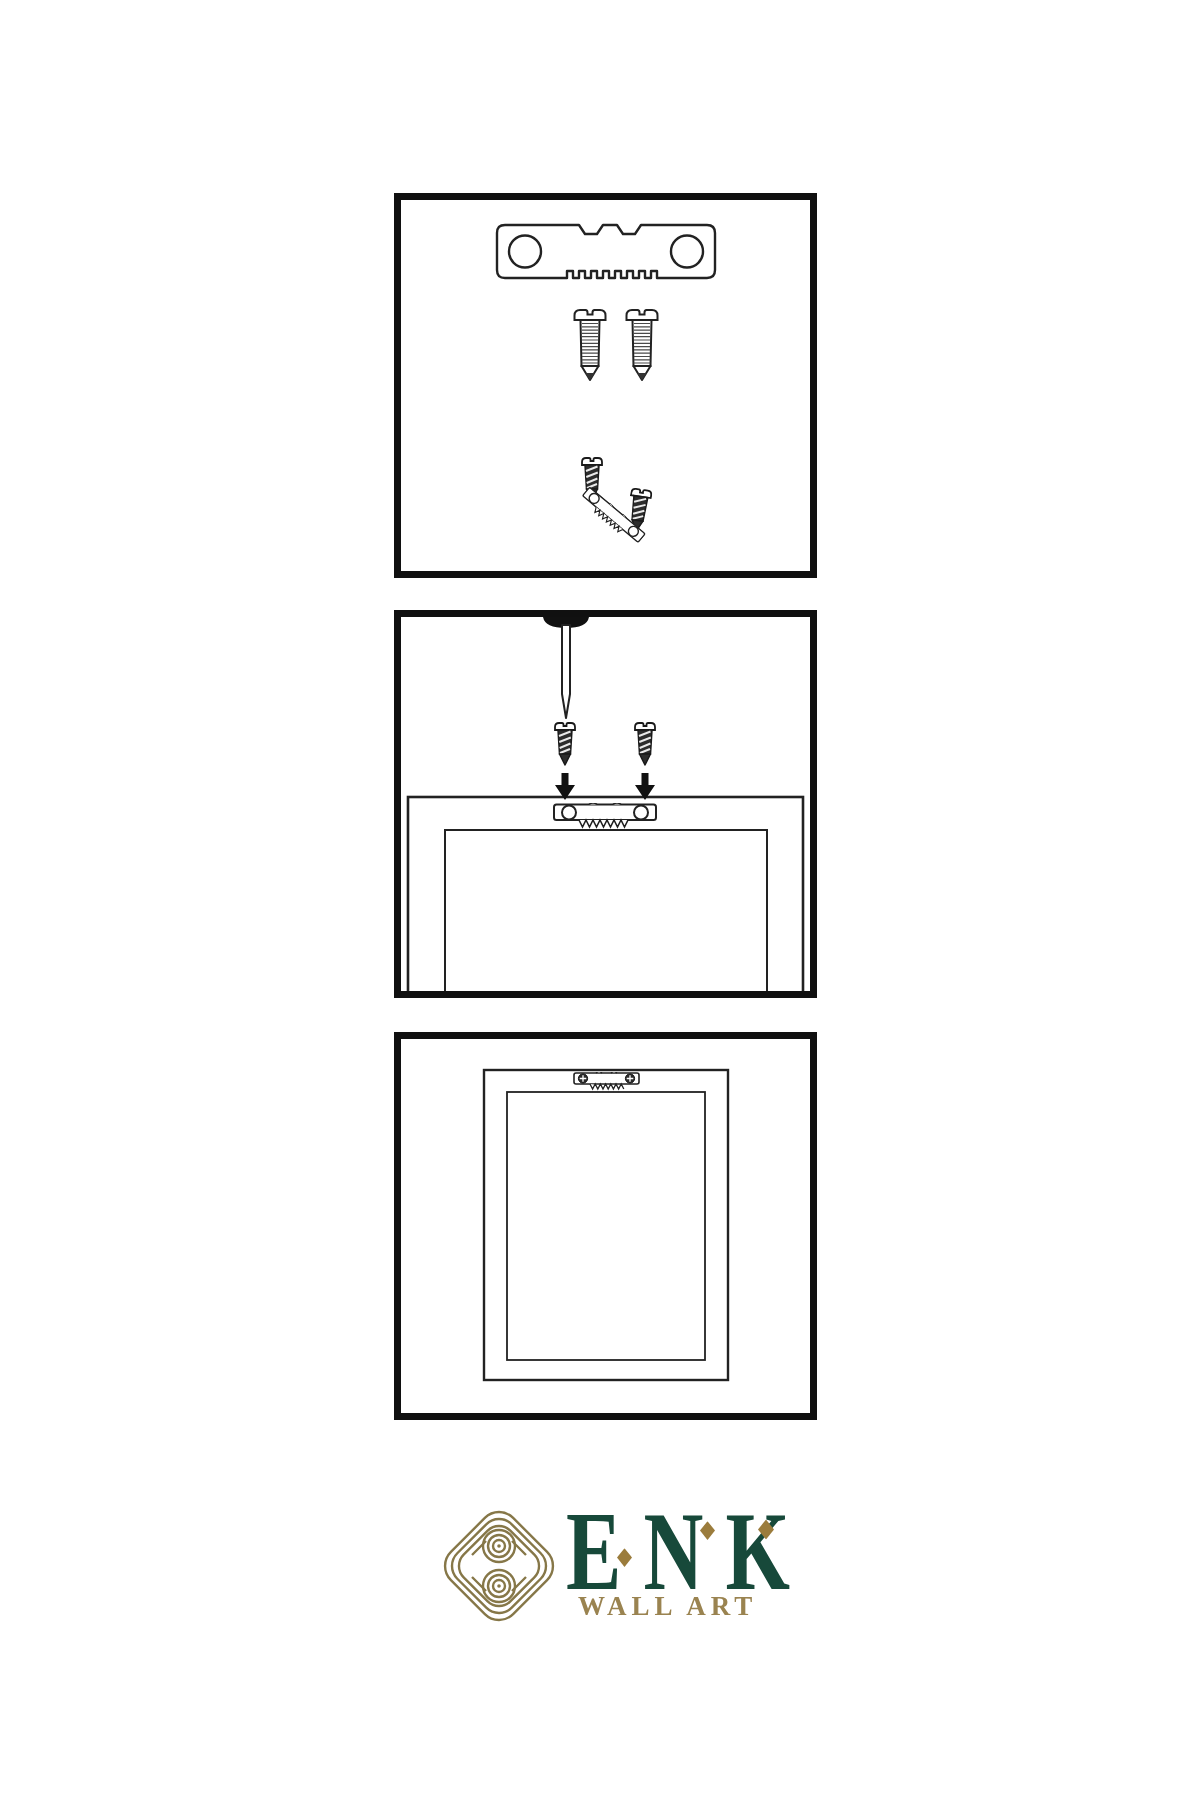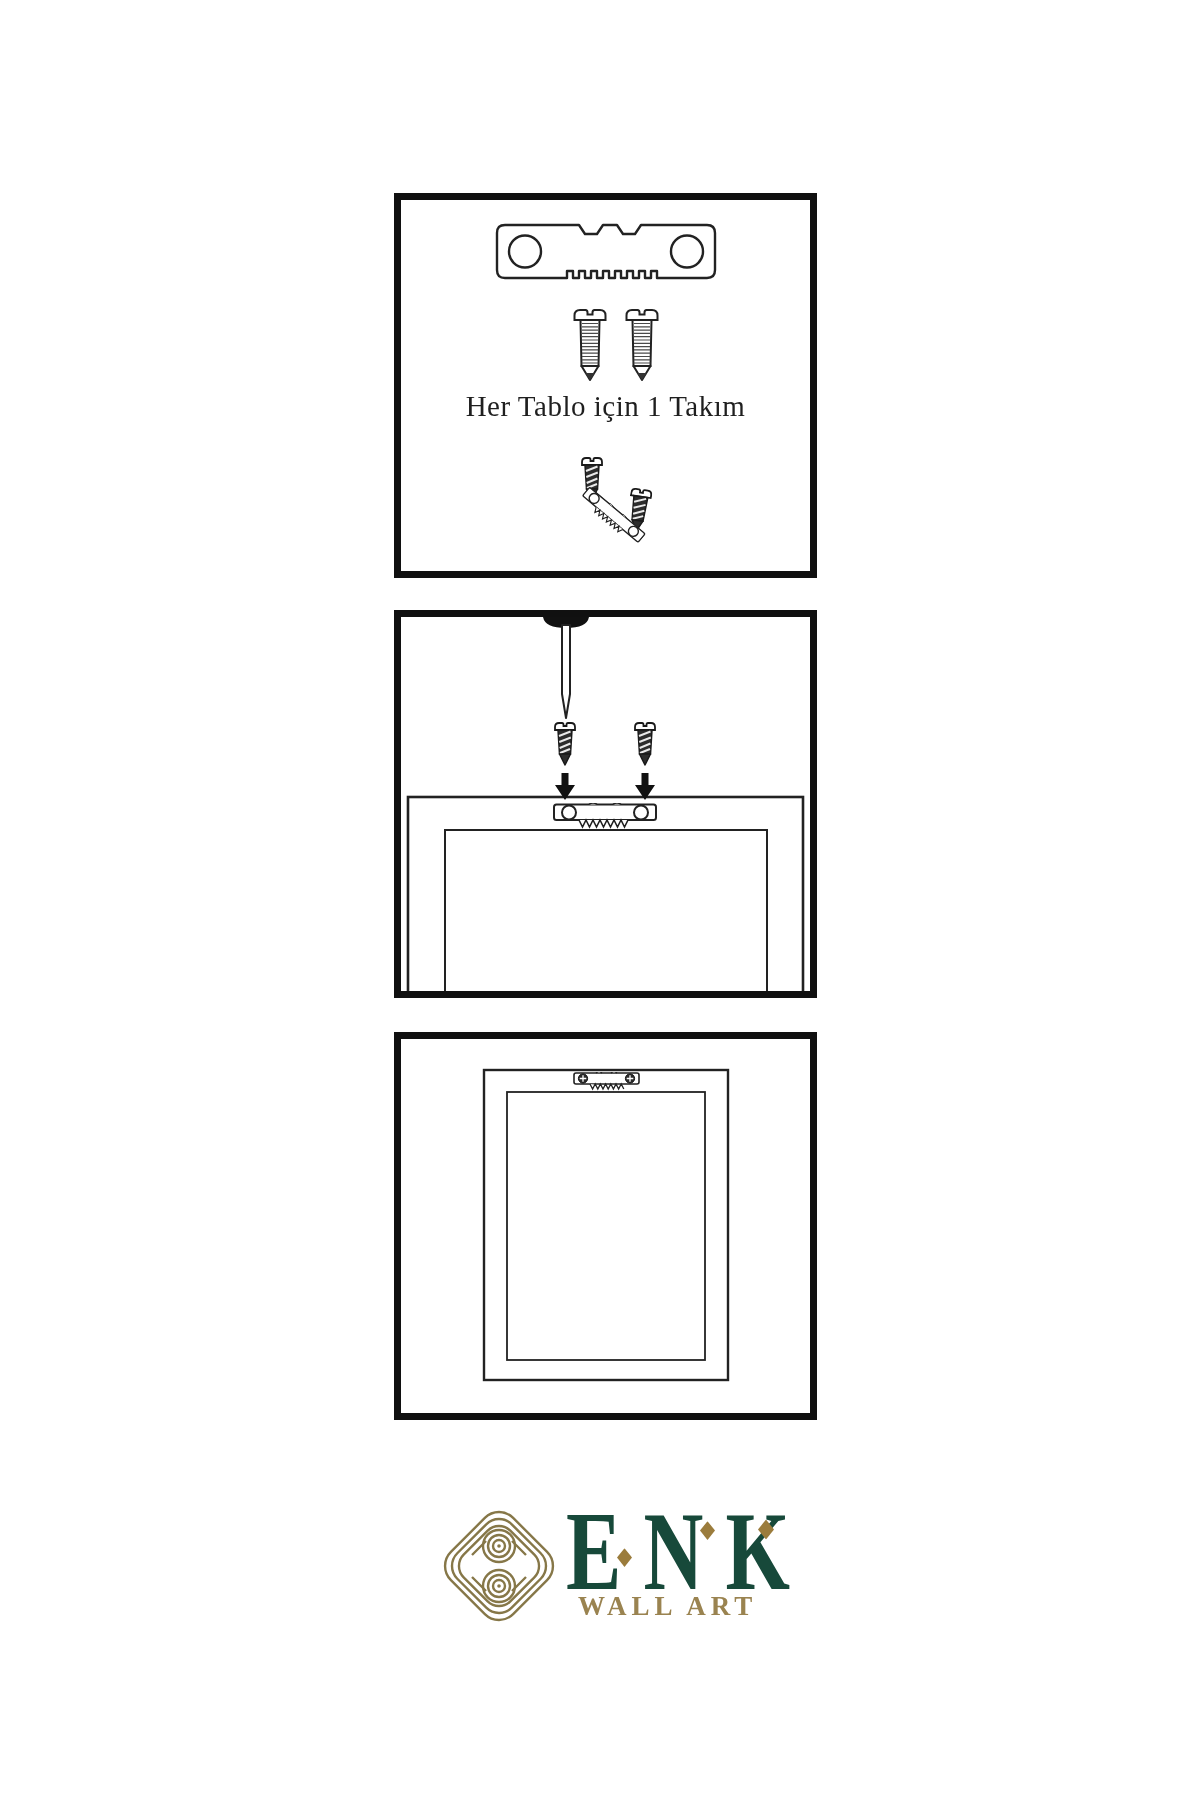--- a/index.html
+++ b/index.html
@@ -105,21 +105,20 @@
       <use href="#sym-screw-light" x="172" y="107" width="34" height="74"></use>
       <use href="#sym-screw-light" x="224" y="107" width="34" height="74"></use>
       <g transform="translate(238,310) rotate(8) translate(-11,-22.5)">
         <use href="#sym-screw-dark" width="22" height="45"></use>
       </g>
       <use href="#sym-screw-dark" x="180" y="256" width="22" height="45"></use>
       <g transform="translate(211,317) rotate(40) translate(-37,-9.5)">
         <use href="#sym-hanger-small" width="74" height="18.5"></use>
       </g>
     </svg>
-    <div class="caption">Her Tablo için 1 Takım</div>
   </div>
 
   <div class="panel" id="panel2">
     <svg width="409" height="374" viewBox="0 0 409 374">
       <rect x="7" y="180" width="395" height="200" fill="#fff" stroke="#222" stroke-width="2.6"></rect>
       <rect x="44" y="213" width="322" height="170" fill="#fff" stroke="#222" stroke-width="2"></rect>
       <use href="#sym-nail" x="141" y="0" width="48" height="102"></use>
       <use href="#sym-screw-dark" x="153" y="104" width="22" height="45"></use>
       <use href="#sym-screw-dark" x="233" y="104" width="22" height="45"></use>
       <use href="#sym-arrow-down" x="154" y="156" width="20" height="27"></use>

